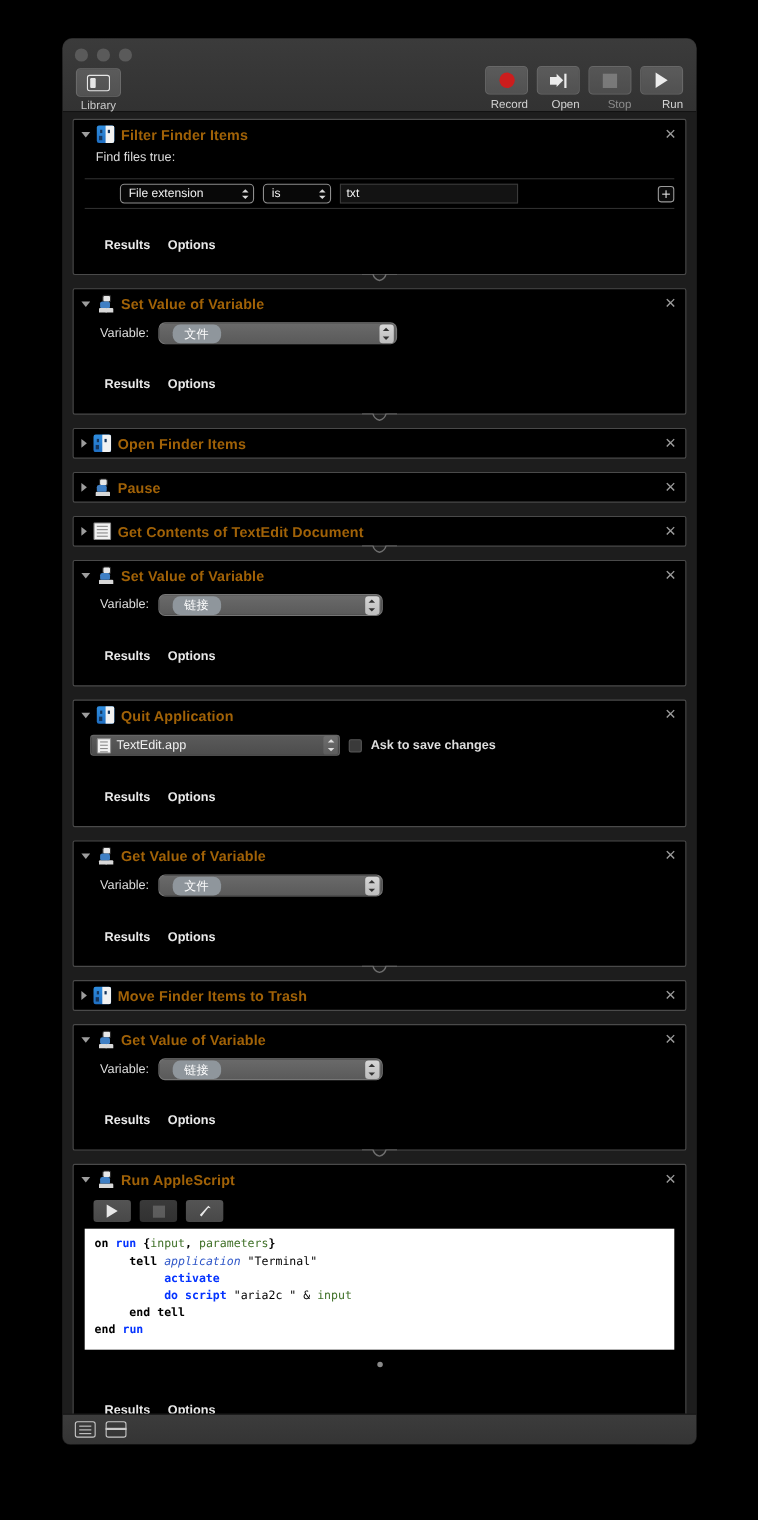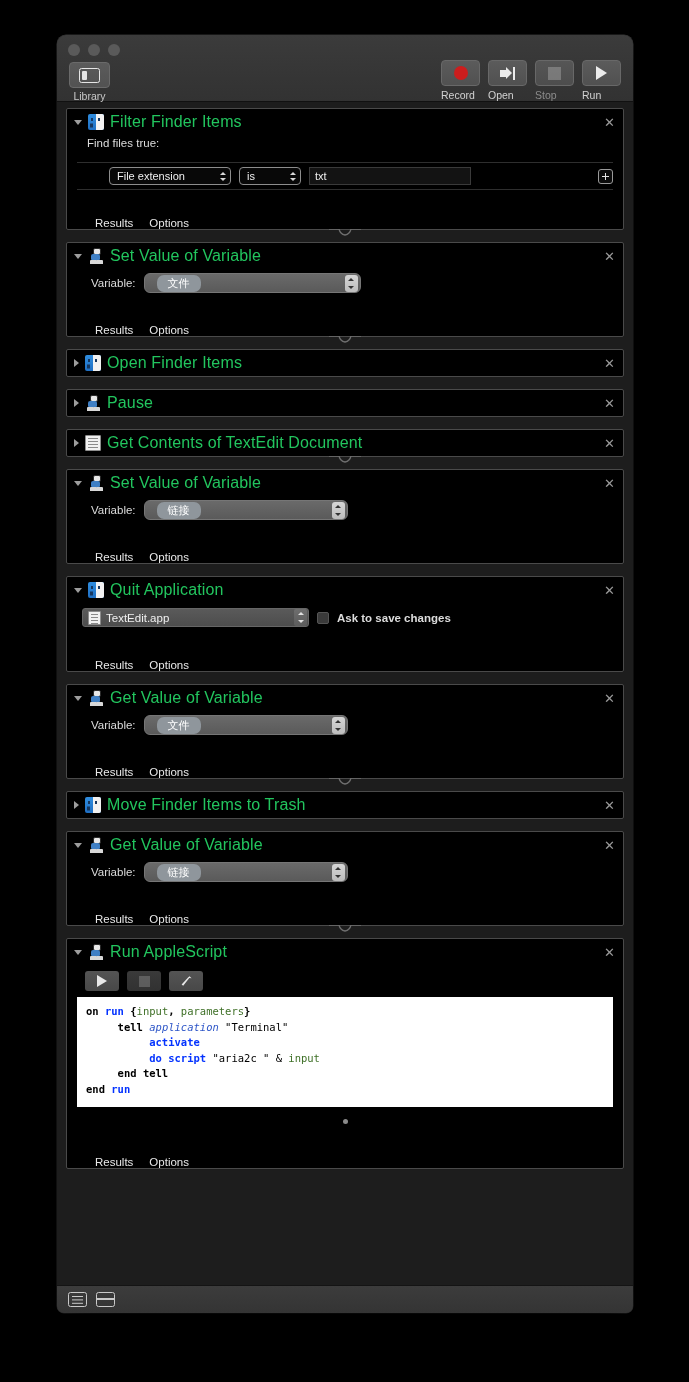--- a/index.html
+++ b/index.html
@@ -64,21 +64,21 @@
   .lib-glyph:before {
     content:""; position:absolute; left: 2px; top: 2px; width: 5px; bottom: 2px;
     background: #e6e6e6; border-radius: 1px;
   }
   .lib-label {
     position: absolute; left: 0; top: 55px; width: 65px; text-align: center;
     font-size: 10.5px; color: #c8c8c8;
   }
 
   .tb-right { position: absolute; right: 12px; top: 25px; display: flex; gap: 8px; }
-  .tb-item { width: 39px; text-align: left; }
+  .tb-item { width: 39px; text-align: right; }
   .tb-box {
     height: 26px; border-radius: 4px;
     background: linear-gradient(#5b5b5b,#515151);
     border: 0.5px solid #686868;
     display: flex; align-items: center; justify-content: center;
   }
   .tb-box.dim { background: linear-gradient(#565656,#4d4d4d); }
   .tb-cap { font-size: 10.5px; color: #d2d2d2; margin-top: 3px; }
   .tb-cap.dim { color: #8c8c8c; }
   .rec-dot { width: 14px; height: 14px; border-radius: 50%; background: #cc1d1d; }
@@ -148,21 +148,21 @@
   }
   .disc {
     width: 0; height: 0; border-style: solid; flex: 0 0 auto;
     border-width: 5px 4.5px 0 4.5px;
     border-color: #9d9d9d transparent transparent transparent;
   }
   .disc.right {
     border-width: 4.5px 0 4.5px 5px;
     border-color: transparent transparent transparent #9d9d9d;
   }
-  .act-title { font-size: 16px; font-weight: 400; color: #22c55e; letter-spacing: .15px; }
+  .act-title { font-size: 13px; font-weight: 700; color: #a16207; letter-spacing: .15px; }
   .close-x {
     margin-left: auto; color: #9b9b9b; font-size: 13px; line-height: 1;
     font-family: "DejaVu Sans", sans-serif;
   }
 
   
   .aico { width: 16px; height: 16px; flex: 0 0 auto; position: relative; }
   
   .ico-finder {
     background: linear-gradient(#2f8ddf,#1f6fc3);
@@ -200,22 +200,22 @@
     position: absolute; left: 50%; transform: translateX(-50%);
     bottom: -13px; width: 32px; height: 13px; z-index: 3;
   }
 
   .act-body { padding: 0 10px 0 10px; }
   .body-row { display: flex; align-items: center; gap: 8px; }
   .lbl { font-size: 11.5px; color: #dcdcdc; }
   .lbl.b { font-weight: 700; }
 
   .footer-row {
-    display: flex; gap: 16px; padding: 7px 0 0 28px;
-    font-size: 11.5px; font-weight: 400; color: #e8e8e8; margin-top: 20px;
+    display: flex; gap: 16px; padding: 7px 0 20px 28px;
+    font-size: 11.5px; font-weight: 700; color: #e8e8e8; margin-top: 20px;
   }
 
   
   .sel {
     height: 18px; border: 1px solid #8d8d8d; border-radius: 4px;
     background: #080808; display: inline-flex; align-items: center;
     padding: 0 2px 0 7px; font-size: 11px; color: #f0f0f0; gap: 4px;
   }
   .sel .sv { flex: 1; }
   .chev {

